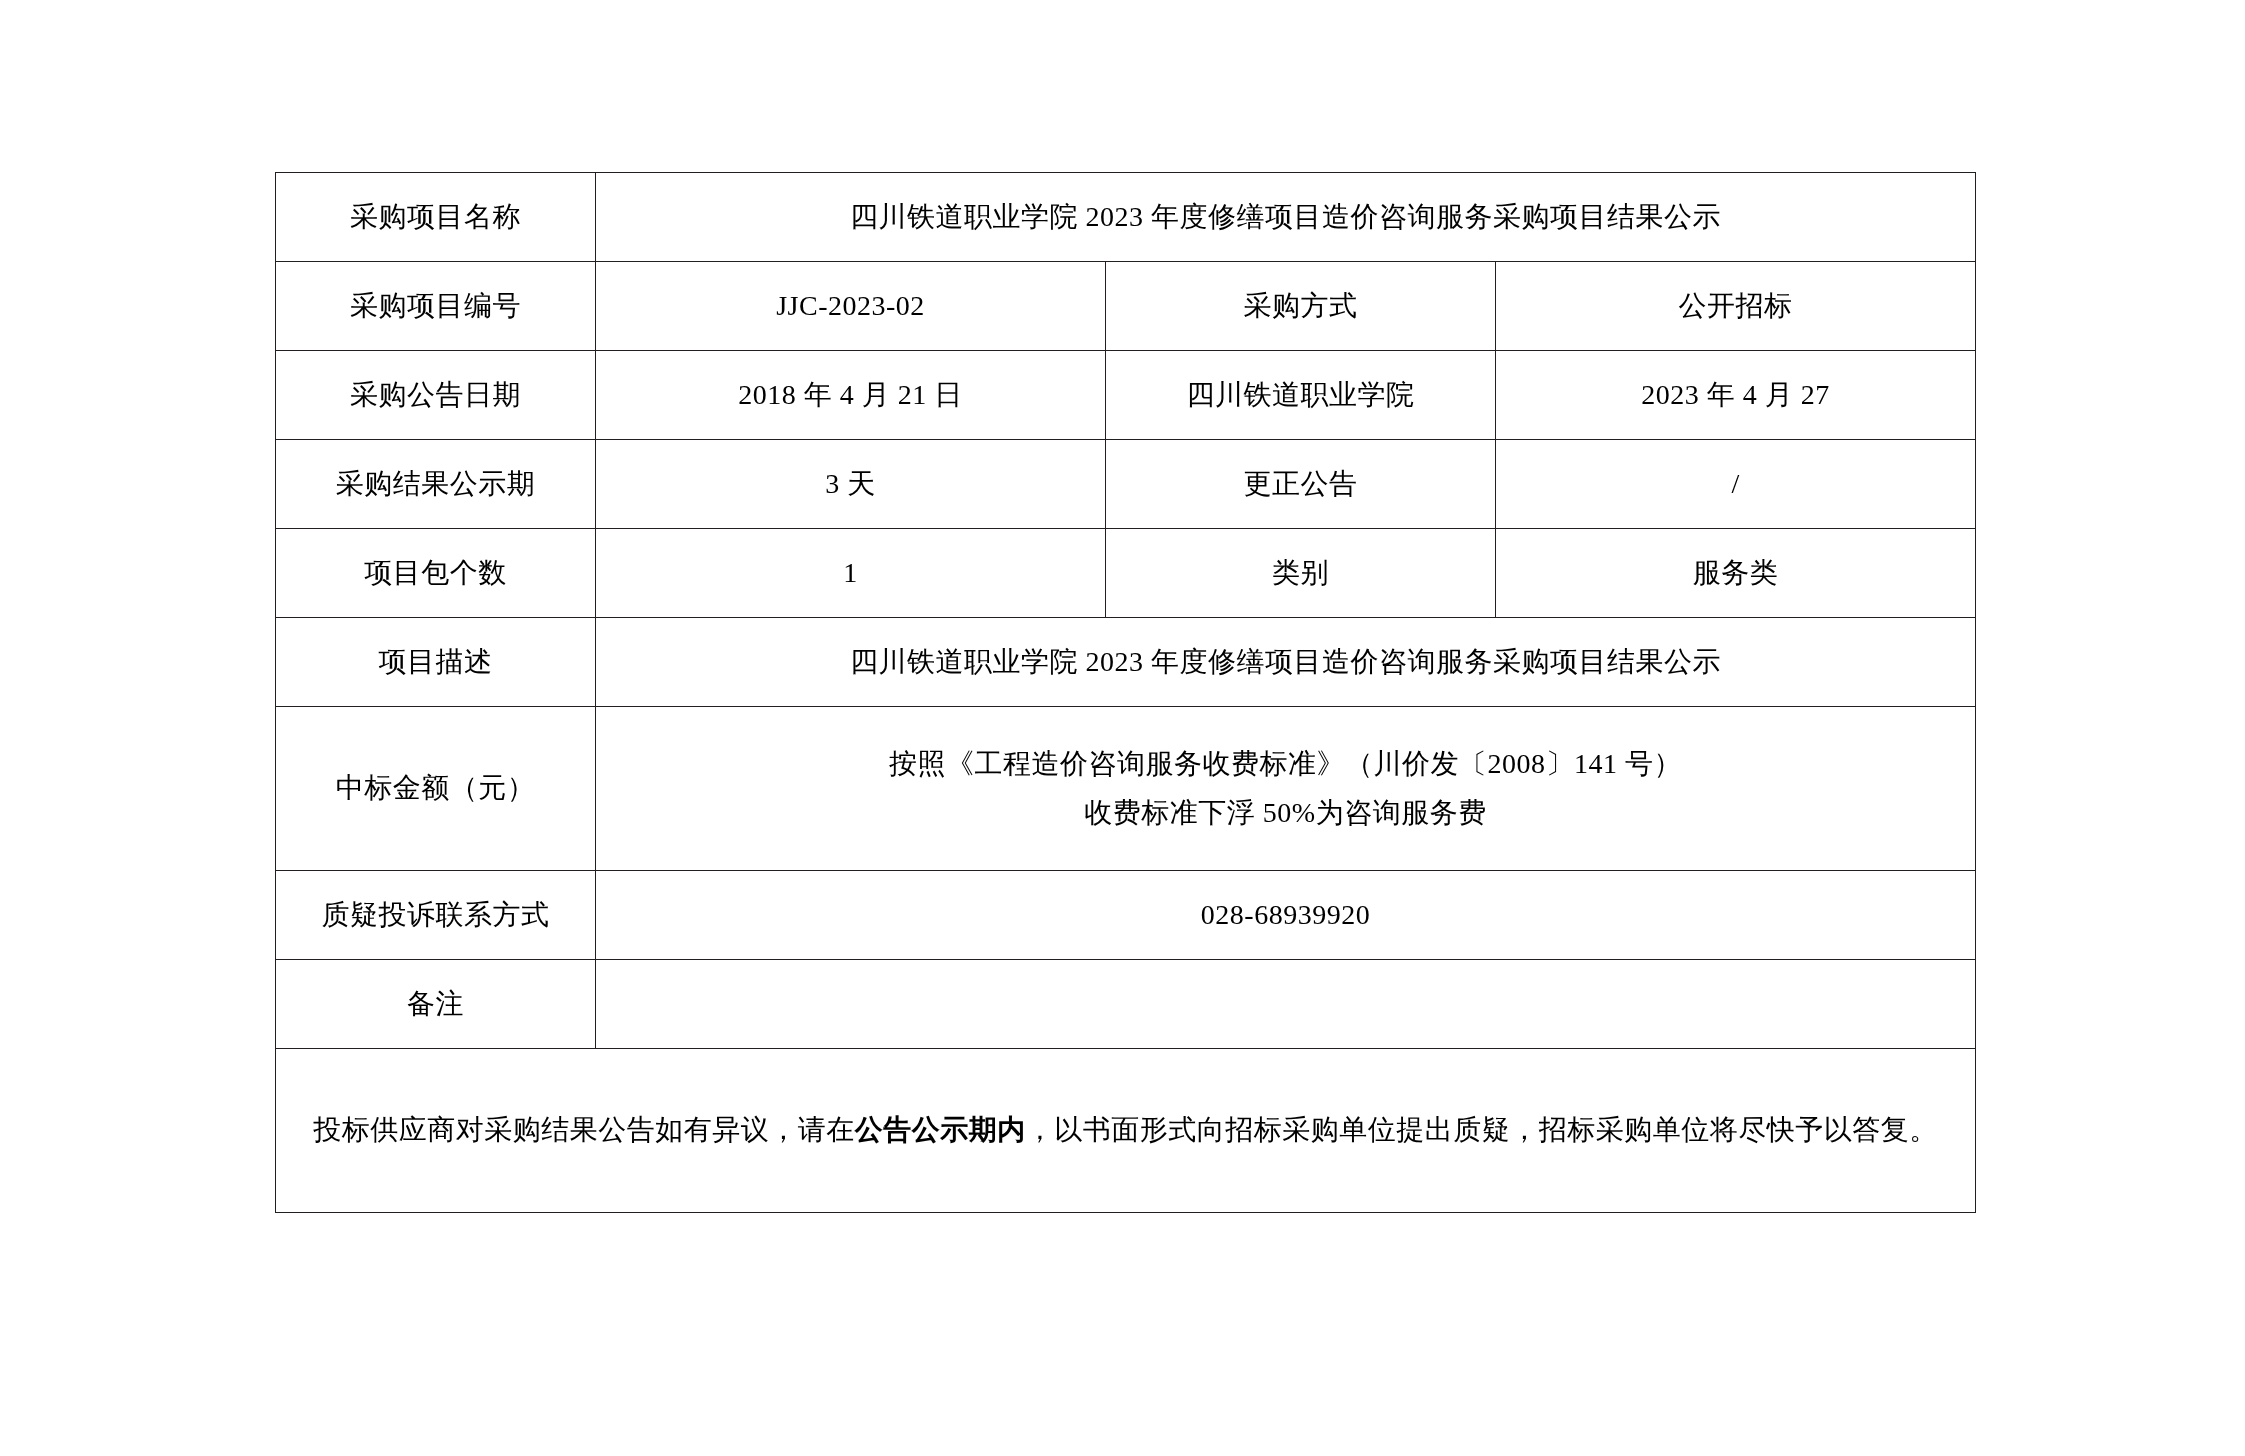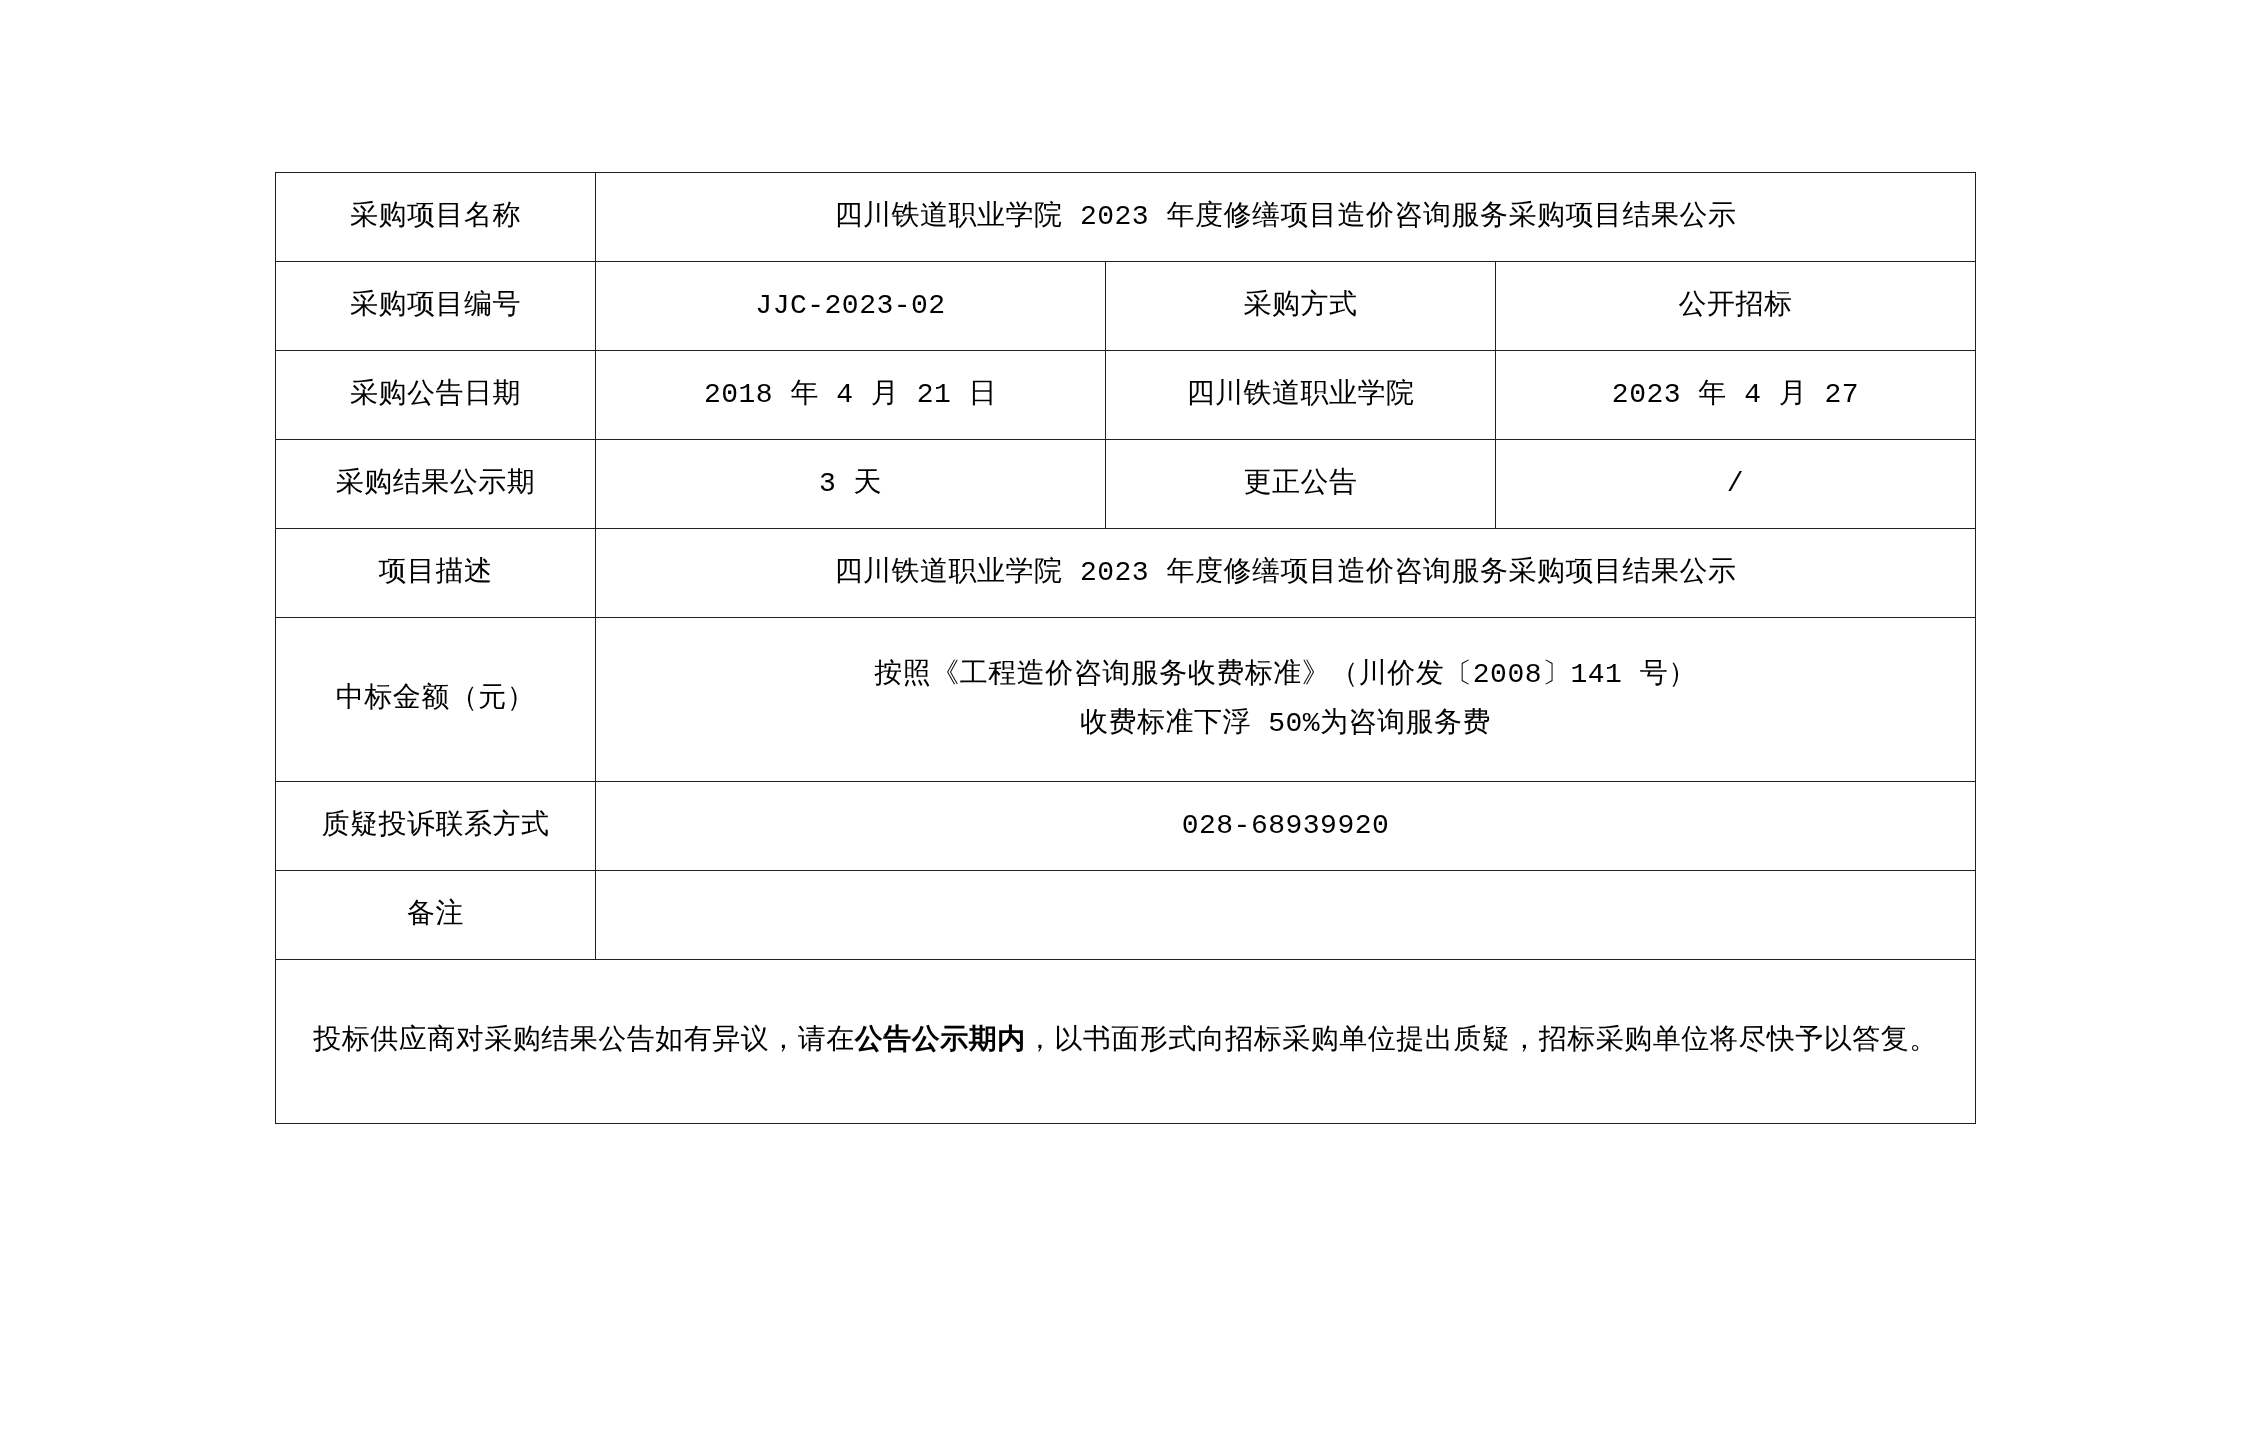--- a/index.html
+++ b/index.html
@@ -12,21 +12,20 @@
     height: 1456px;
     font-family: "Liberation Serif", "DejaVu Serif", serif;
     color: #000000;
     -webkit-font-smoothing: antialiased;
   }
   .page {
     position: relative;
     width: 1922px;
     height: 1456px;
     box-sizing: border-box;
-    font-family: Liberation Mono, monospace;
   }
   .doc-table {
     position: absolute;
     left: 275px;
     top: 172px;
     width: 1700px;
     border-collapse: collapse;
     table-layout: fixed;
   }
   .doc-table td {
@@ -94,20 +93,26 @@
         <td class="cell-pad">四川铁道职业学院</td>
         <td class="cell-pad">2023 年 4 月 27</td>
       </tr>
       <tr>
         <td class="lbl">采购结果公示期</td>
         <td class="cell-pad">3 天</td>
         <td class="cell-pad">更正公告</td>
         <td class="cell-pad">/</td>
       </tr>
       <tr>
+        <td class="lbl">项目包个数</td>
+        <td class="cell-pad">1</td>
+        <td class="cell-pad">类别</td>
+        <td class="cell-pad">服务类</td>
+      </tr>
+      <tr>
         <td class="lbl">项目描述</td>
         <td class="cell-pad" colspan="3">四川铁道职业学院 2023 年度修缮项目造价咨询服务采购项目结果公示</td>
       </tr>
       <tr class="row-tall">
         <td class="lbl">中标金额（元）</td>
         <td class="cell-pad" colspan="3">
           <span class="amount-line">按照《工程造价咨询服务收费标准》（川价发〔2008〕141 号）</span>
           <span class="amount-line">收费标准下浮 50%为咨询服务费</span>
         </td>
       </tr>

